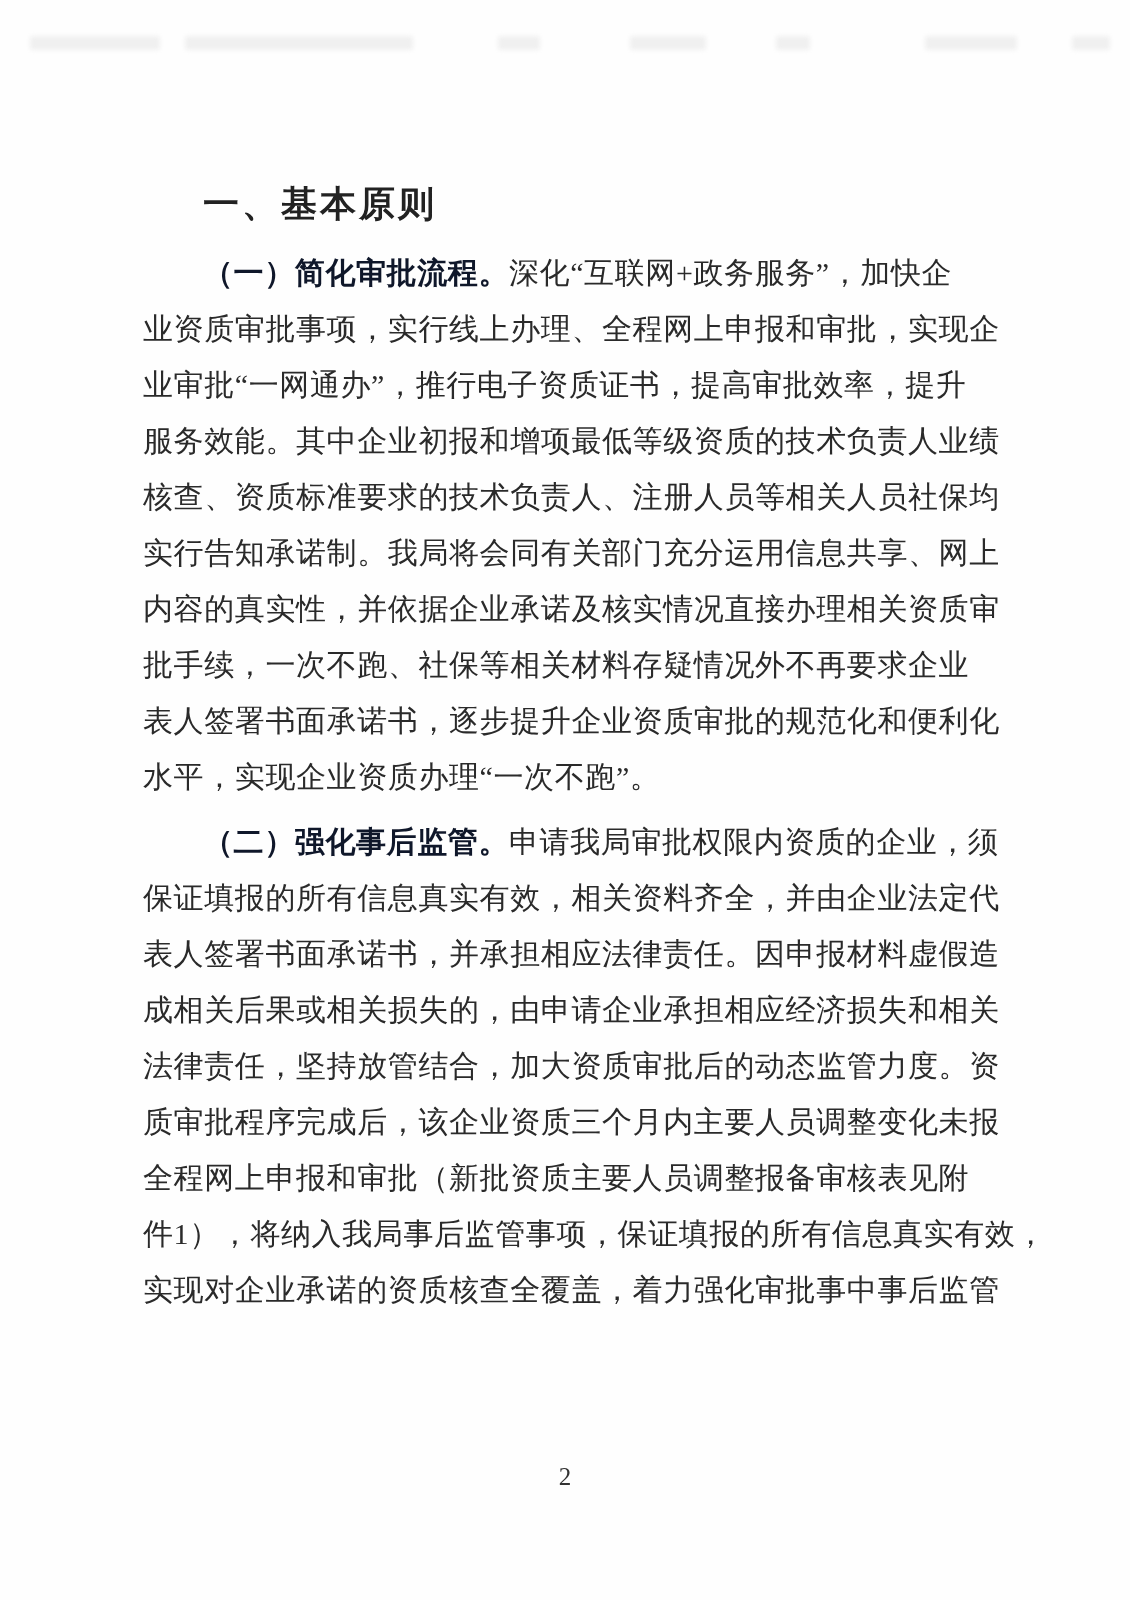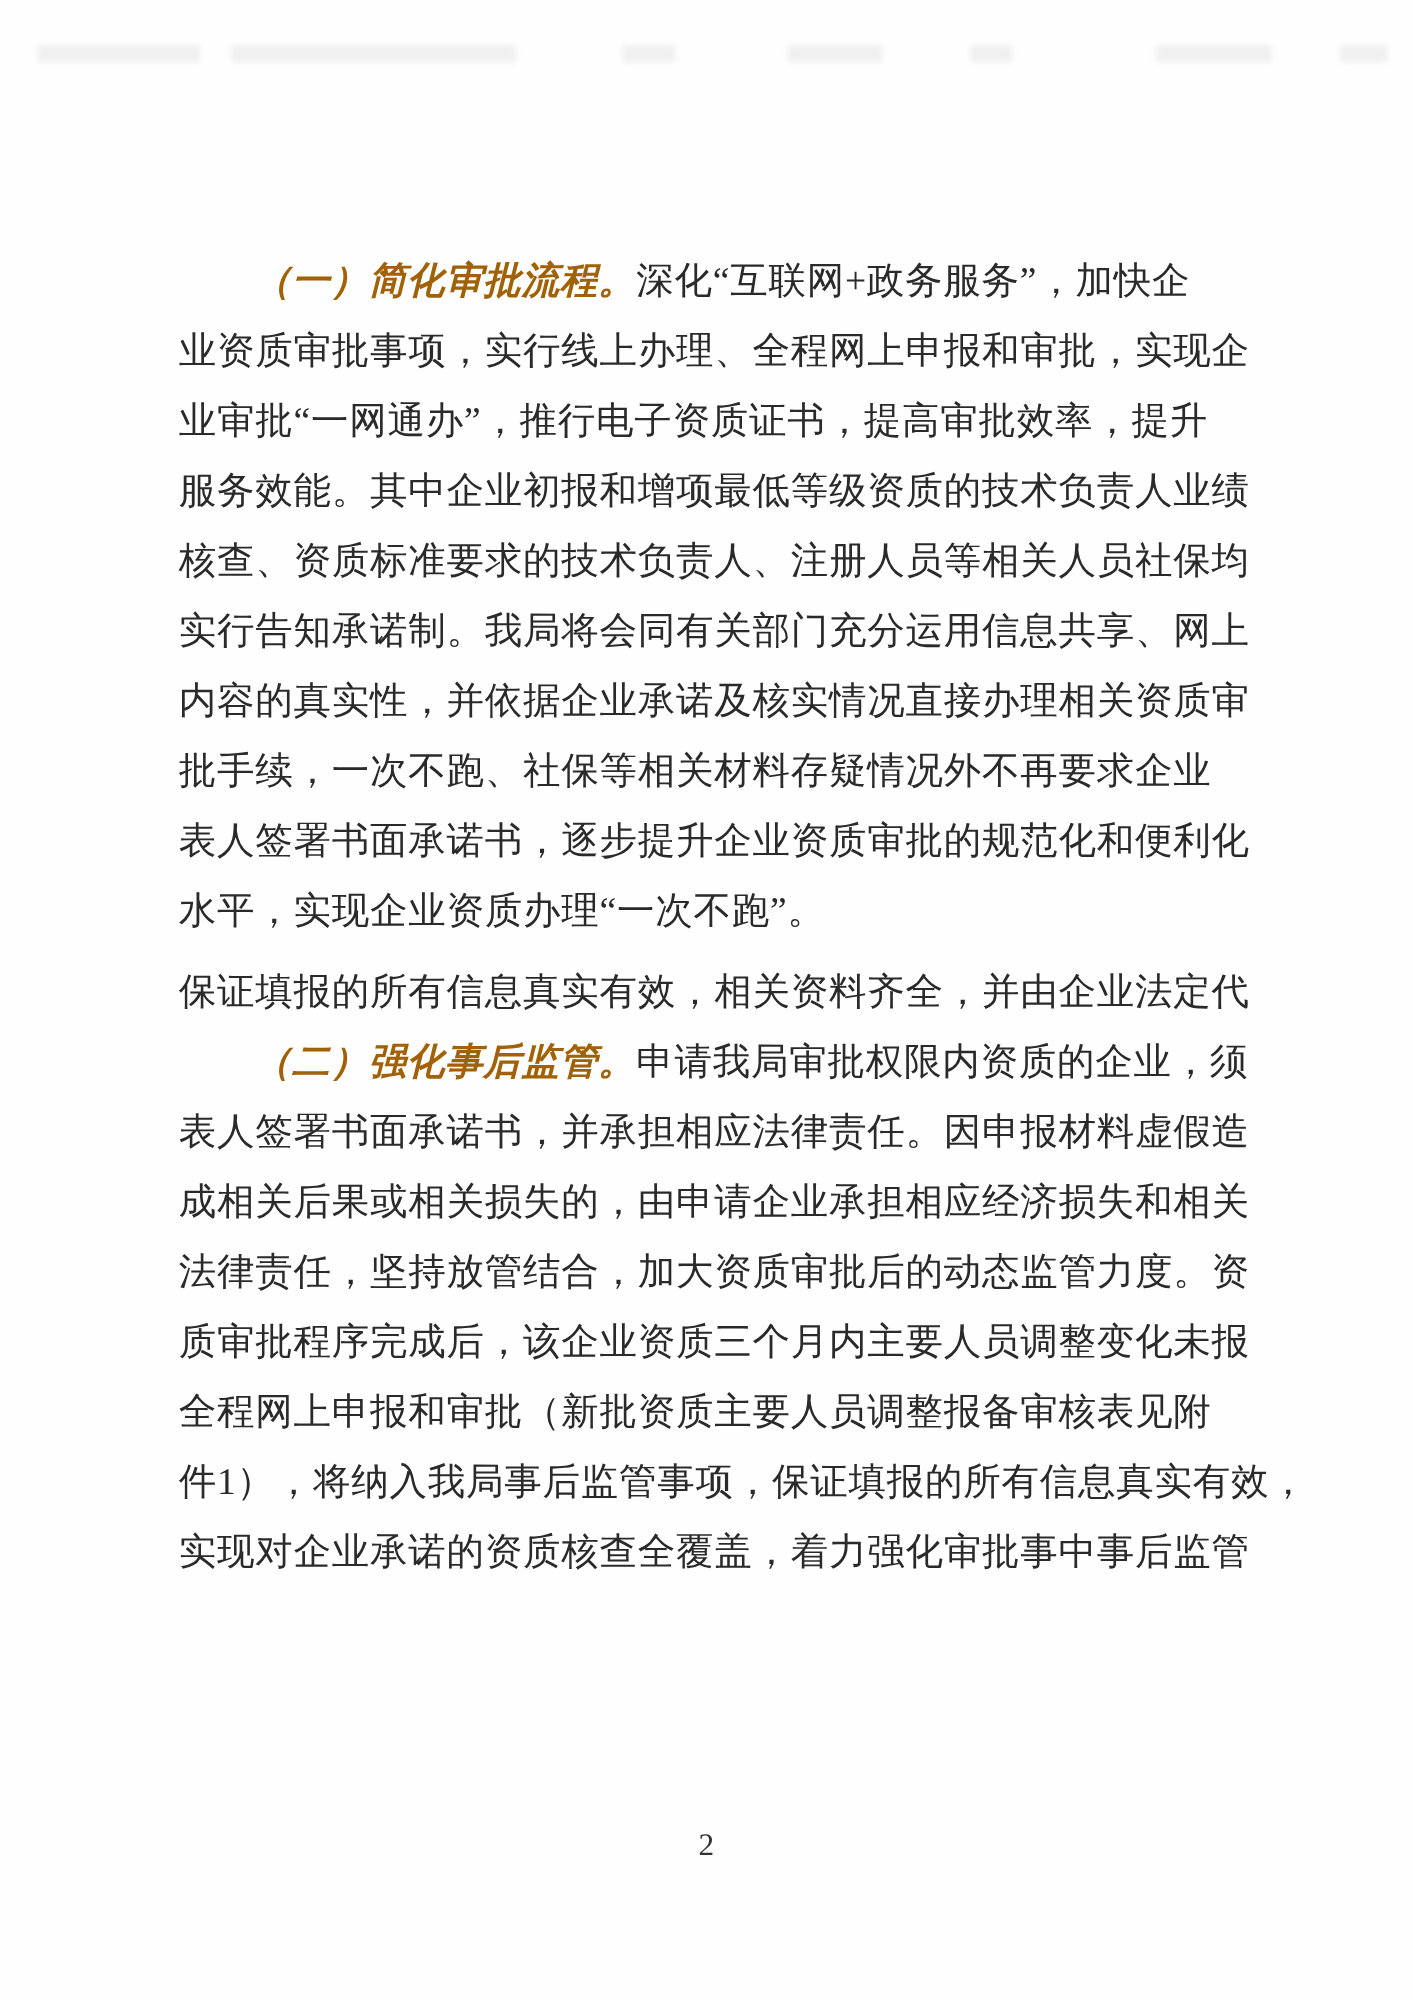--- a/index.html
+++ b/index.html
@@ -57,22 +57,21 @@
     font-size: 30px;
     line-height: 56px;
     height: 56px;
     letter-spacing: 0.6px;
     white-space: nowrap;
     color: #2a2a2a;
   }
   .line.first { text-indent: 60px; }
   .lead {
     font-weight: bold;
-    color: #a16207;
-    font-style: italic;
+    color: #0f172a;
   }
   .page-number {
     position: absolute;
     top: 1462px;
     left: 0;
     width: 1130px;
     text-align: center;
     font-size: 25px;
     line-height: 30px;
     color: #333;
@@ -85,36 +84,37 @@
   <span class="smudge" style="width:170px; margin-right:25px;"></span>
   <span class="smudge" style="width:300px; margin-right:85px;"></span>
   <span class="smudge" style="width:55px;  margin-right:90px;"></span>
   <span class="smudge" style="width:100px; margin-right:70px;"></span>
   <span class="smudge" style="width:45px;  margin-right:115px;"></span>
   <span class="smudge" style="width:120px; margin-right:55px;"></span>
   <span class="smudge" style="width:50px;"></span>
 </div>
 
 <div class="doc-body">
+  <div class="heading">一、基本原则</div>
   <div id="paragraphs">
       <div class="para para-1">
         <div class="line first"><span class="lead">（一）简化审批流程。</span><span>深化“互联网+政务服务”，加快企</span></div>
         <div class="line">业资质审批事项，实行线上办理、全程网上申报和审批，实现企</div>
         <div class="line">业审批“一网通办”，推行电子资质证书，提高审批效率，提升</div>
         <div class="line">服务效能。其中企业初报和增项最低等级资质的技术负责人业绩</div>
         <div class="line">核查、资质标准要求的技术负责人、注册人员等相关人员社保均</div>
         <div class="line">实行告知承诺制。我局将会同有关部门充分运用信息共享、网上</div>
         <div class="line">内容的真实性，并依据企业承诺及核实情况直接办理相关资质审</div>
         <div class="line">批手续，一次不跑、社保等相关材料存疑情况外不再要求企业</div>
         <div class="line">表人签署书面承诺书，逐步提升企业资质审批的规范化和便利化</div>
         <div class="line">水平，实现企业资质办理“一次不跑”。</div>
       </div>
       <div class="para para-2">
+        <div class="line first"><span class="lead">（二）强化事后监管。</span><span>申请我局审批权限内资质的企业，须</span></div>
         <div class="line">保证填报的所有信息真实有效，相关资料齐全，并由企业法定代</div>
-        <div class="line first"><span class="lead">（二）强化事后监管。</span><span>申请我局审批权限内资质的企业，须</span></div>
         <div class="line">表人签署书面承诺书，并承担相应法律责任。因申报材料虚假造</div>
         <div class="line">成相关后果或相关损失的，由申请企业承担相应经济损失和相关</div>
         <div class="line">法律责任，坚持放管结合，加大资质审批后的动态监管力度。资</div>
         <div class="line">质审批程序完成后，该企业资质三个月内主要人员调整变化未报</div>
         <div class="line">全程网上申报和审批（新批资质主要人员调整报备审核表见附</div>
         <div class="line">件1），将纳入我局事后监管事项，保证填报的所有信息真实有效，</div>
         <div class="line">实现对企业承诺的资质核查全覆盖，着力强化审批事中事后监管</div>
       </div>
     </div>
 </div>

